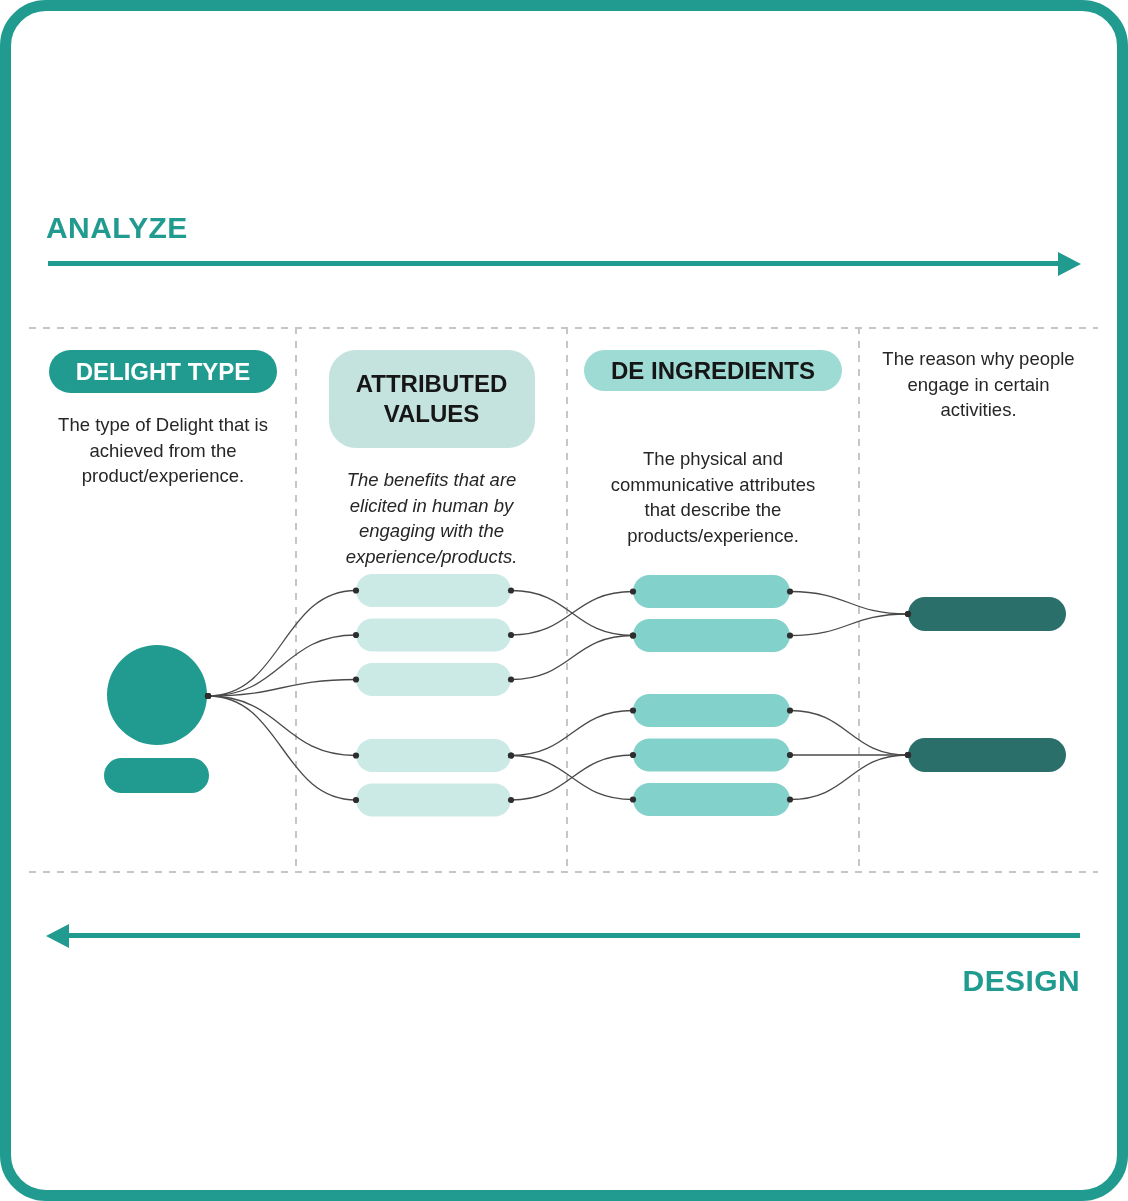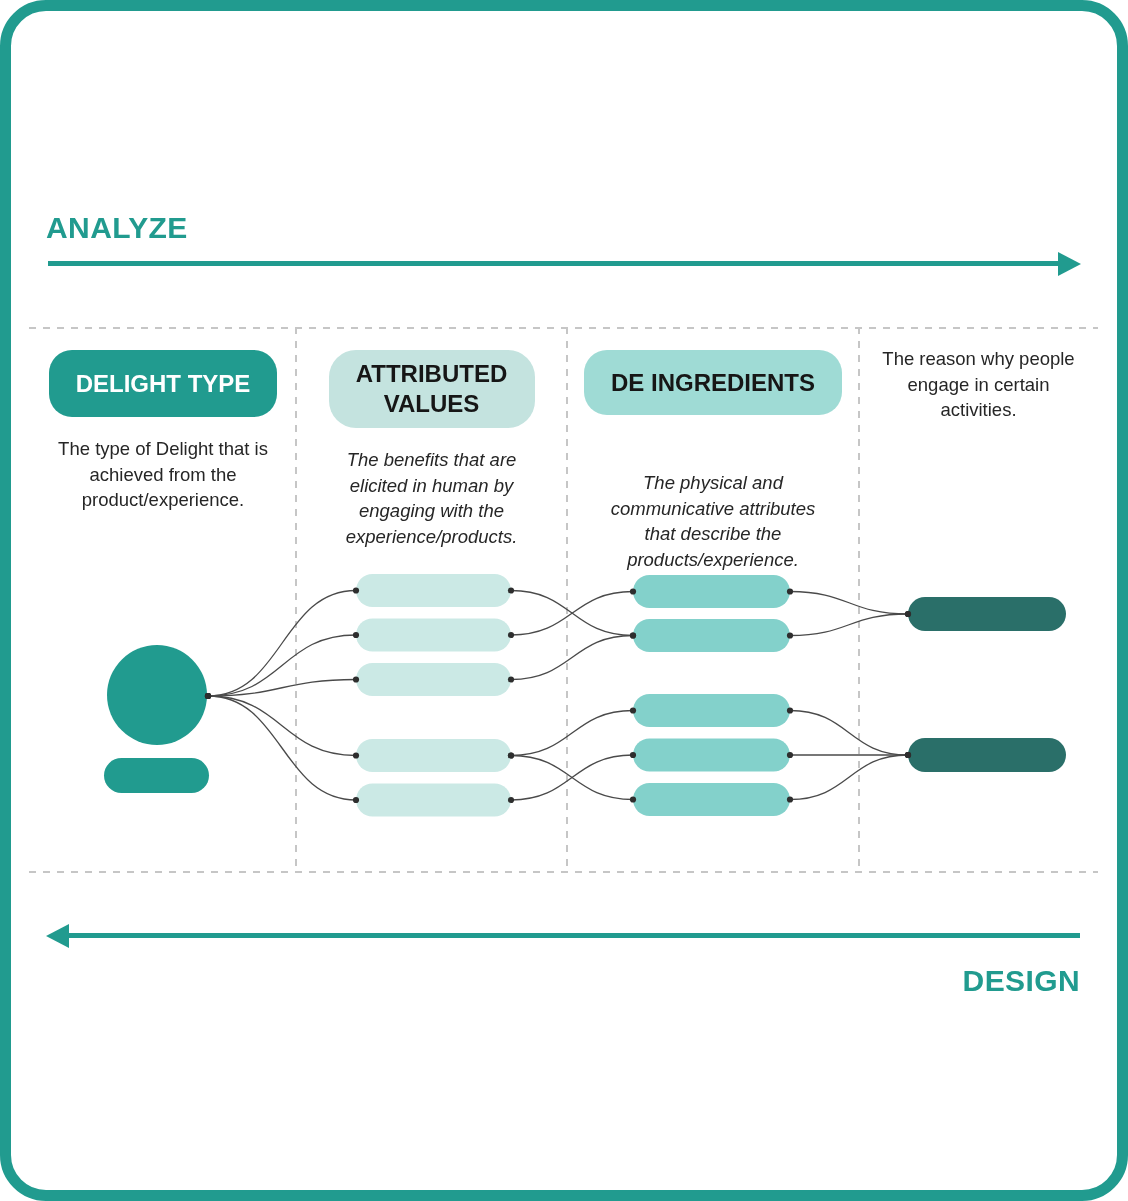--- a/index.html
+++ b/index.html
@@ -31,33 +31,33 @@
   .dash-v.d1{left:295px;}
   .dash-v.d2{left:566px;}
   .dash-v.d3{left:858px;}
   .col{position:absolute;top:327px;display:flex;flex-direction:column;align-items:center;}
   .col-delight{left:30px;width:266px;}
   .col-values{left:296px;width:271px;}
   .col-ingredients{left:567px;width:292px;gap:36px;}
   .col-motivations{left:859px;width:239px;}
   .pill-header{
     margin-top:23px;font-weight:700;font-size:24px;text-align:center;
-    border-radius:23px;padding:12px 27px;line-height:43px;white-space:nowrap;
+    border-radius:23px;padding:0 27px;line-height:43px;white-space:nowrap;
   }
   .pill-header.solid{background:#219b8f;color:#ffffff;}
   .pill-header.light{background:#c4e3df;color:#161616;white-space:normal;width:206px;
-    padding:9px 0;line-height:30px;border-radius:27px;box-sizing:border-box;}
+    padding:19px 0;line-height:30px;border-radius:27px;box-sizing:border-box;}
   .pill-header.mid{background:#9fdbd5;color:#161616;line-height:41px;}
   .pill-header.dark{background:#2a6f69;color:#ffffff;line-height:40px;}
   .desc{
     margin:19px 0 0 0;font-size:18.5px;line-height:1.38;color:#262626;text-align:center;
   }
   .col-delight .desc{max-width:250px;}
   .col-values .desc{max-width:207px;font-style:italic;}
-  .col-ingredients .desc{max-width:240px;font-style:italic;}
+  .col-ingredients .desc{max-width:240px;}
   .col-motivations .desc{max-width:217px;}
   svg.flow{position:absolute;left:0;top:0;width:1128px;height:1201px;}
   svg.flow path.link{fill:none;stroke:#4a4a4a;stroke-width:1.3;}
   svg.flow circle.dot{fill:#2e2e2e;stroke:none;}
 </style>
 </head>
 <body>
 
 <div class="canvas">
 

